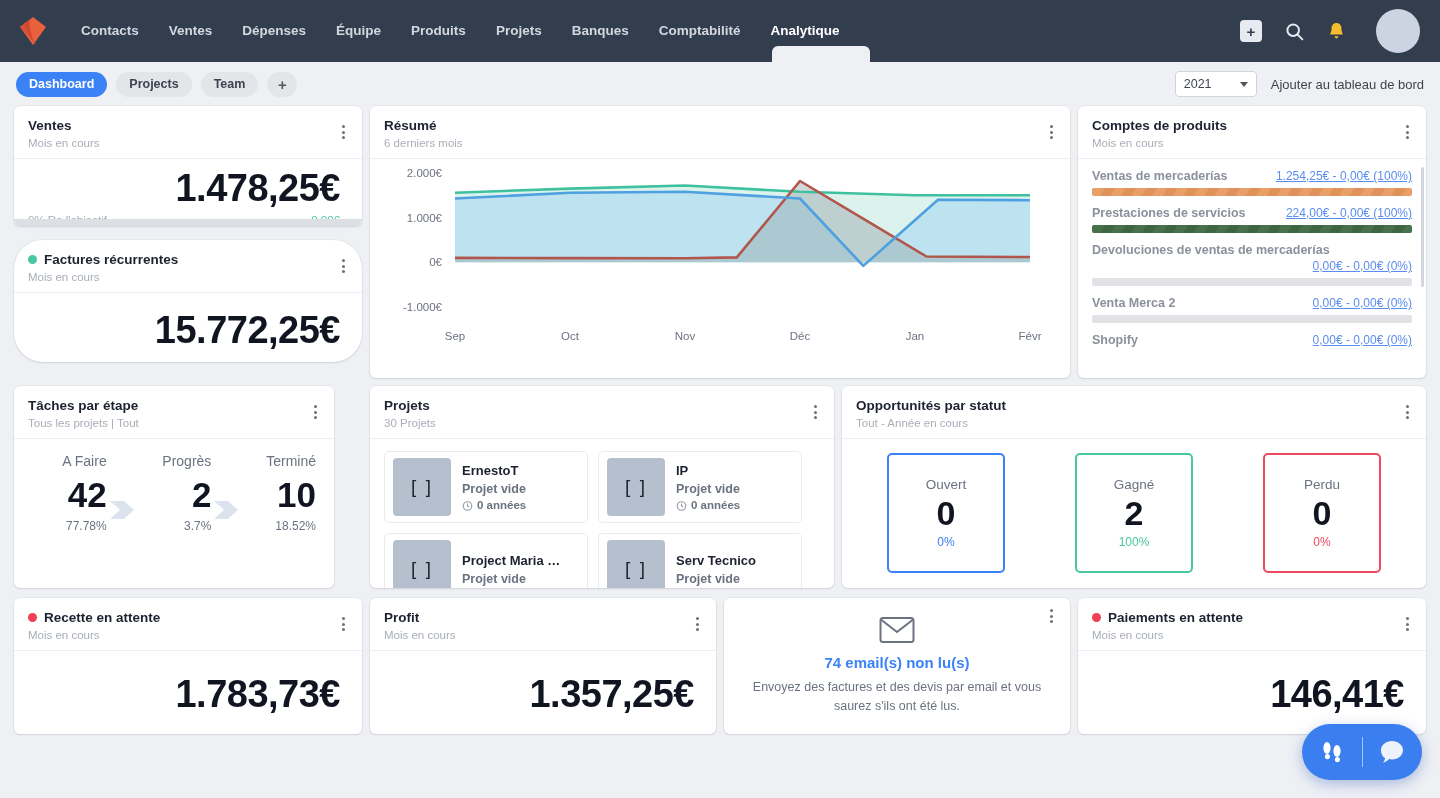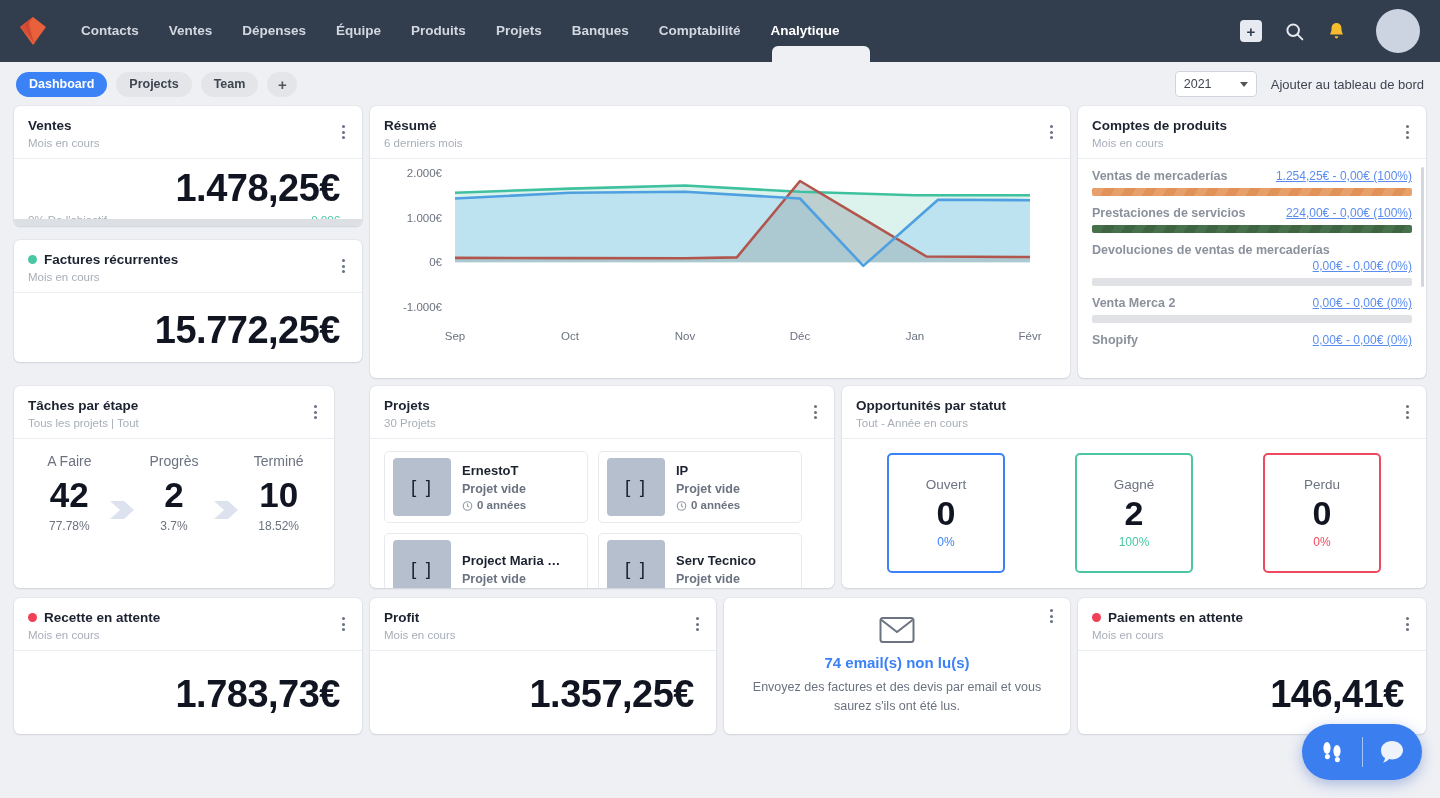--- a/index.html
+++ b/index.html
@@ -98,27 +98,27 @@
   .ventes-foot {
     display: flex; justify-content: space-between; align-items: baseline;
     padding: 4px 22px 0 14px; font-size: 11.5px;
   }
   .ventes-foot .lbl { color: #a8aeb8; }
   .ventes-foot .val { color: #4ac7a2; }
   .progress-track { height: 7px; background: #dcdfe4; width: 100%; position:absolute; bottom:0; left:0;}
   .progress-fill { height: 100%; width: 0%; background: #4ac7a2; }
 
   
-  #card-factures { left: 14px; top: 134px; width: 348px; height: 122px; }
+  #card-factures { left: 14px; top: 134px; width: 348px; height: 122px; border-radius: 29px; }
   .factures-body { padding: 16px 22px 0 14px; }
 
   
   #card-taches { left: 14px; top: 280px; width: 320px; height: 202px; }
   .stages { display: flex; align-items: flex-start; padding: 14px 18px 0 18px; }
-  .stage { flex: 1; text-align: center; }
+  .stage { flex: 1; text-align: right; }
   .stage-label { font-size: 14px; color: #6b7280; }
   .stage-num { font-size: 35px; font-weight: 700; color: #111521; line-height: 1.25; margin-top: 4px;}
   .stage-pct { font-size: 12px; color: #6b7280; margin-top: 2px;}
   .chev { width: 30px; display: flex; align-items: center; justify-content: center; padding-top: 46px;}
   .chev svg { display:block; }
 
   
   #card-recette { left: 14px; top: 492px; width: 348px; height: 136px; }
   .money-body { padding: 22px 22px 0 14px; }
 

